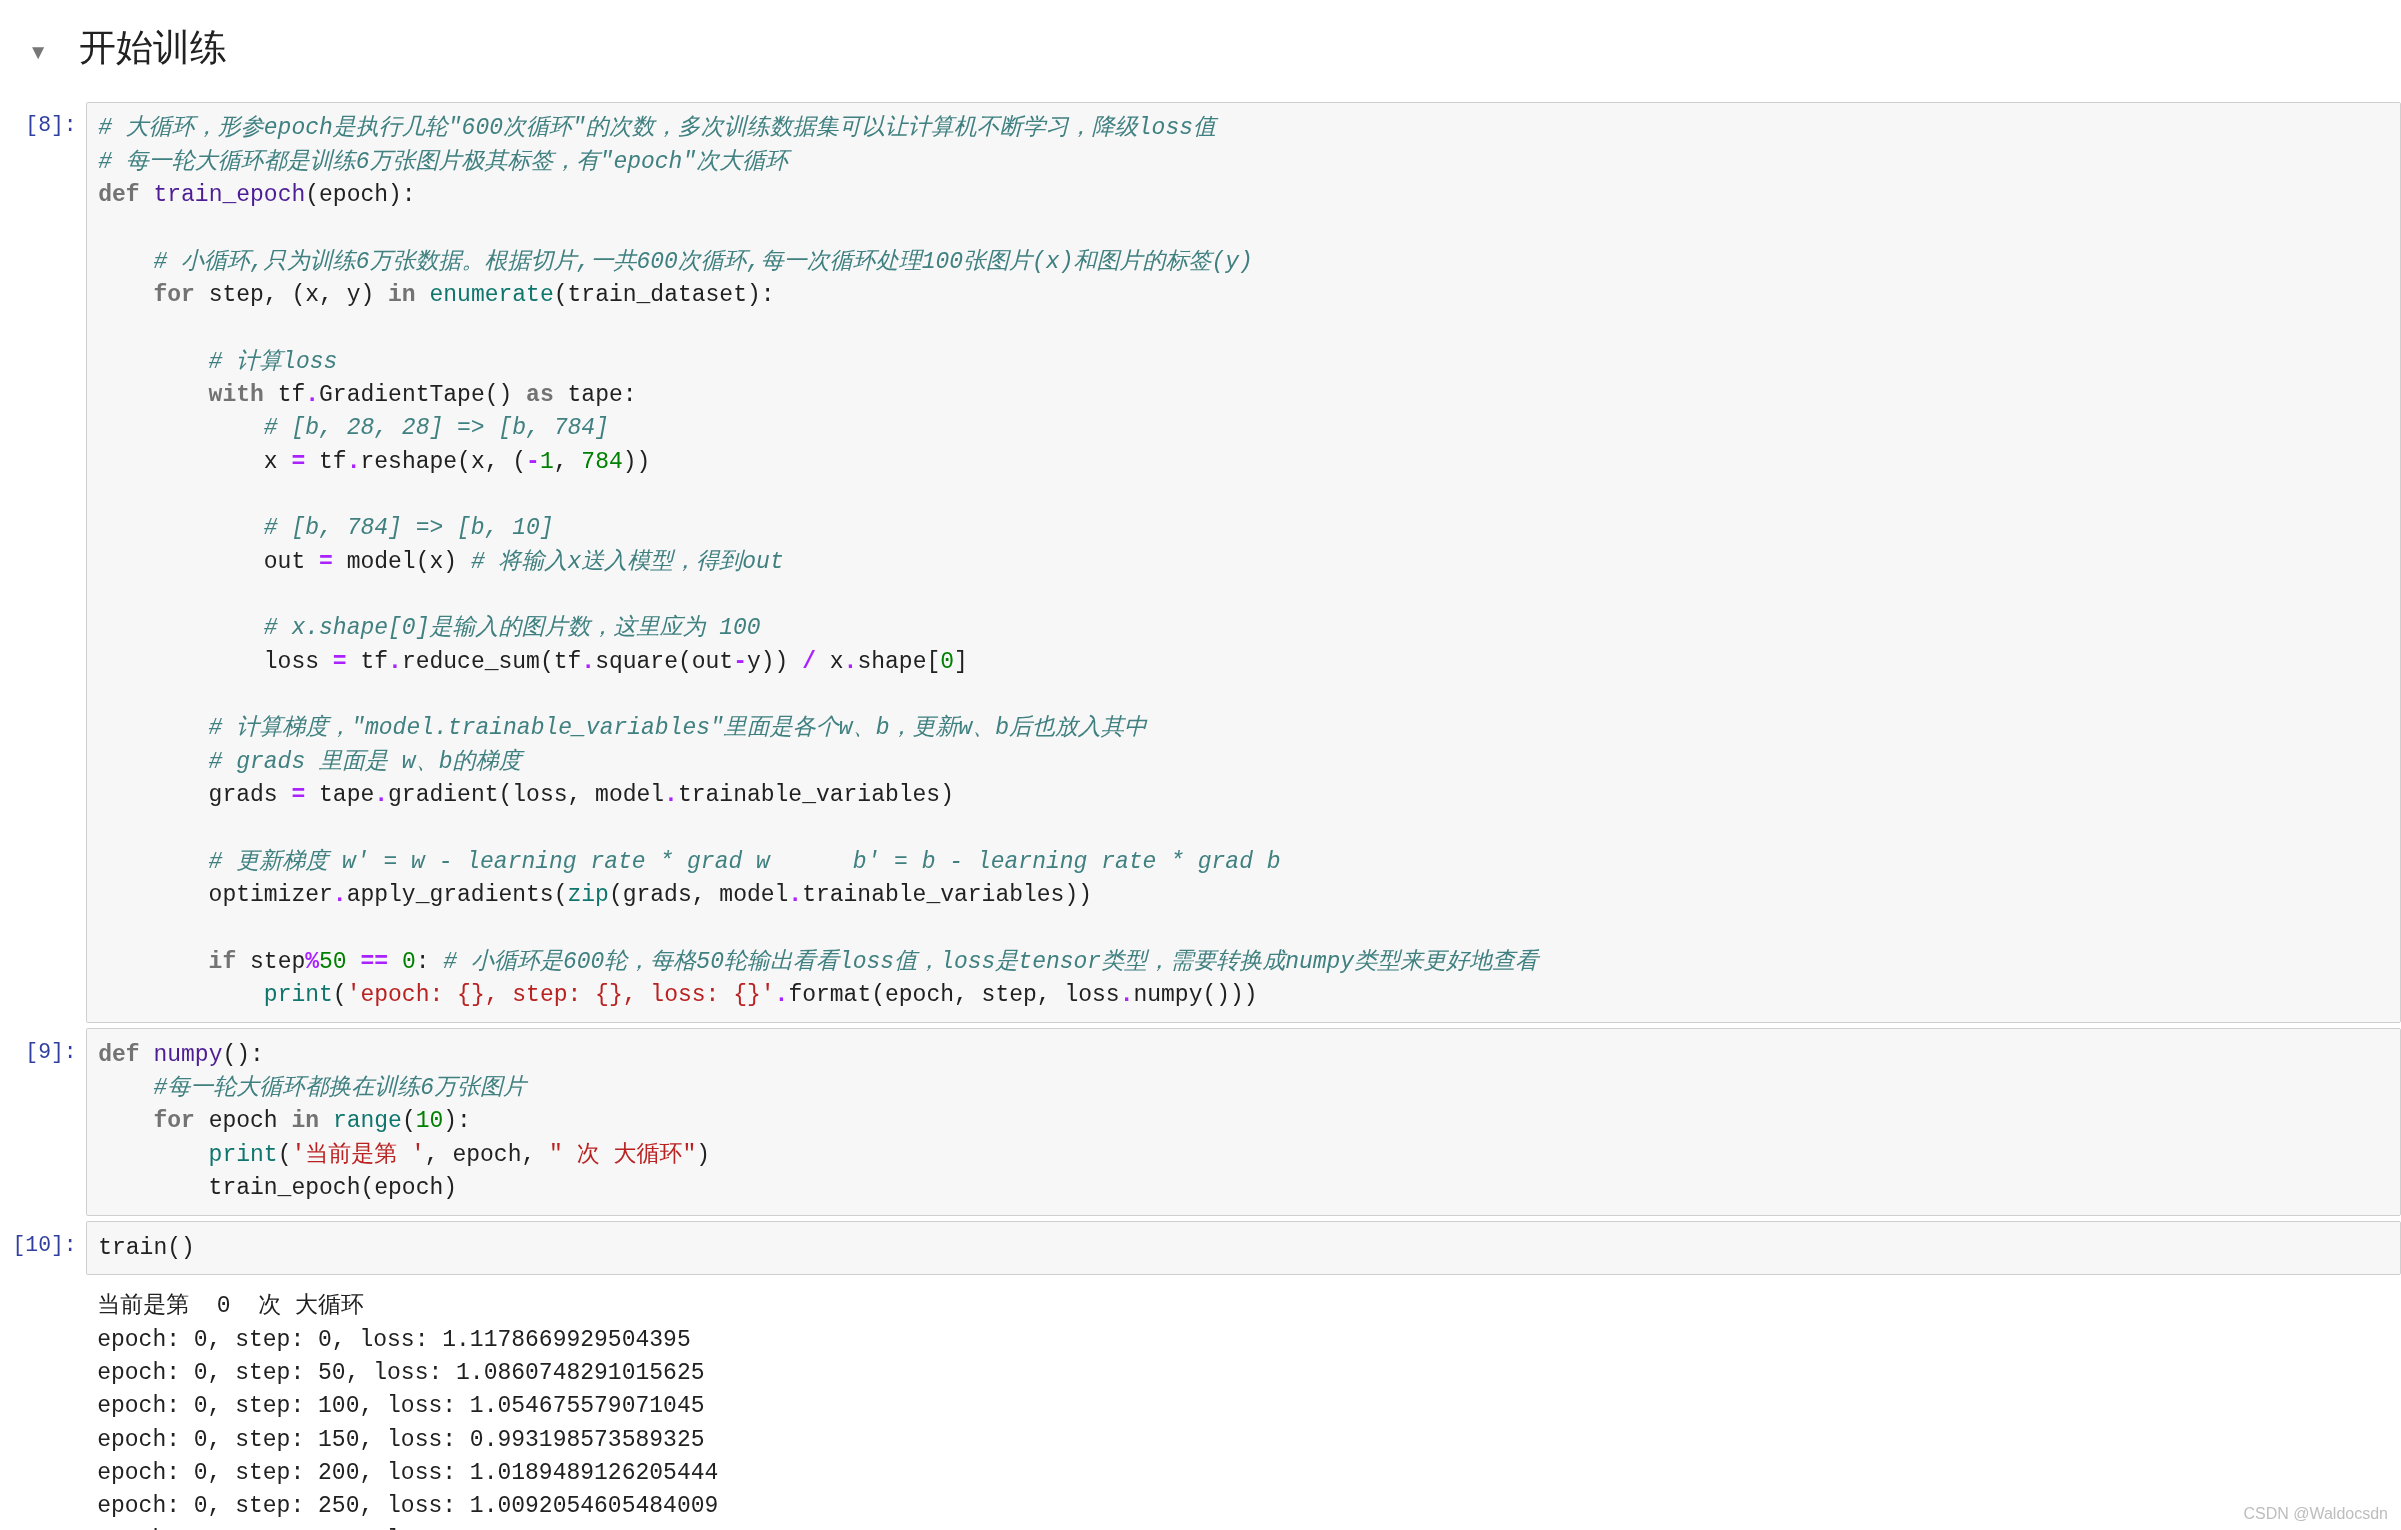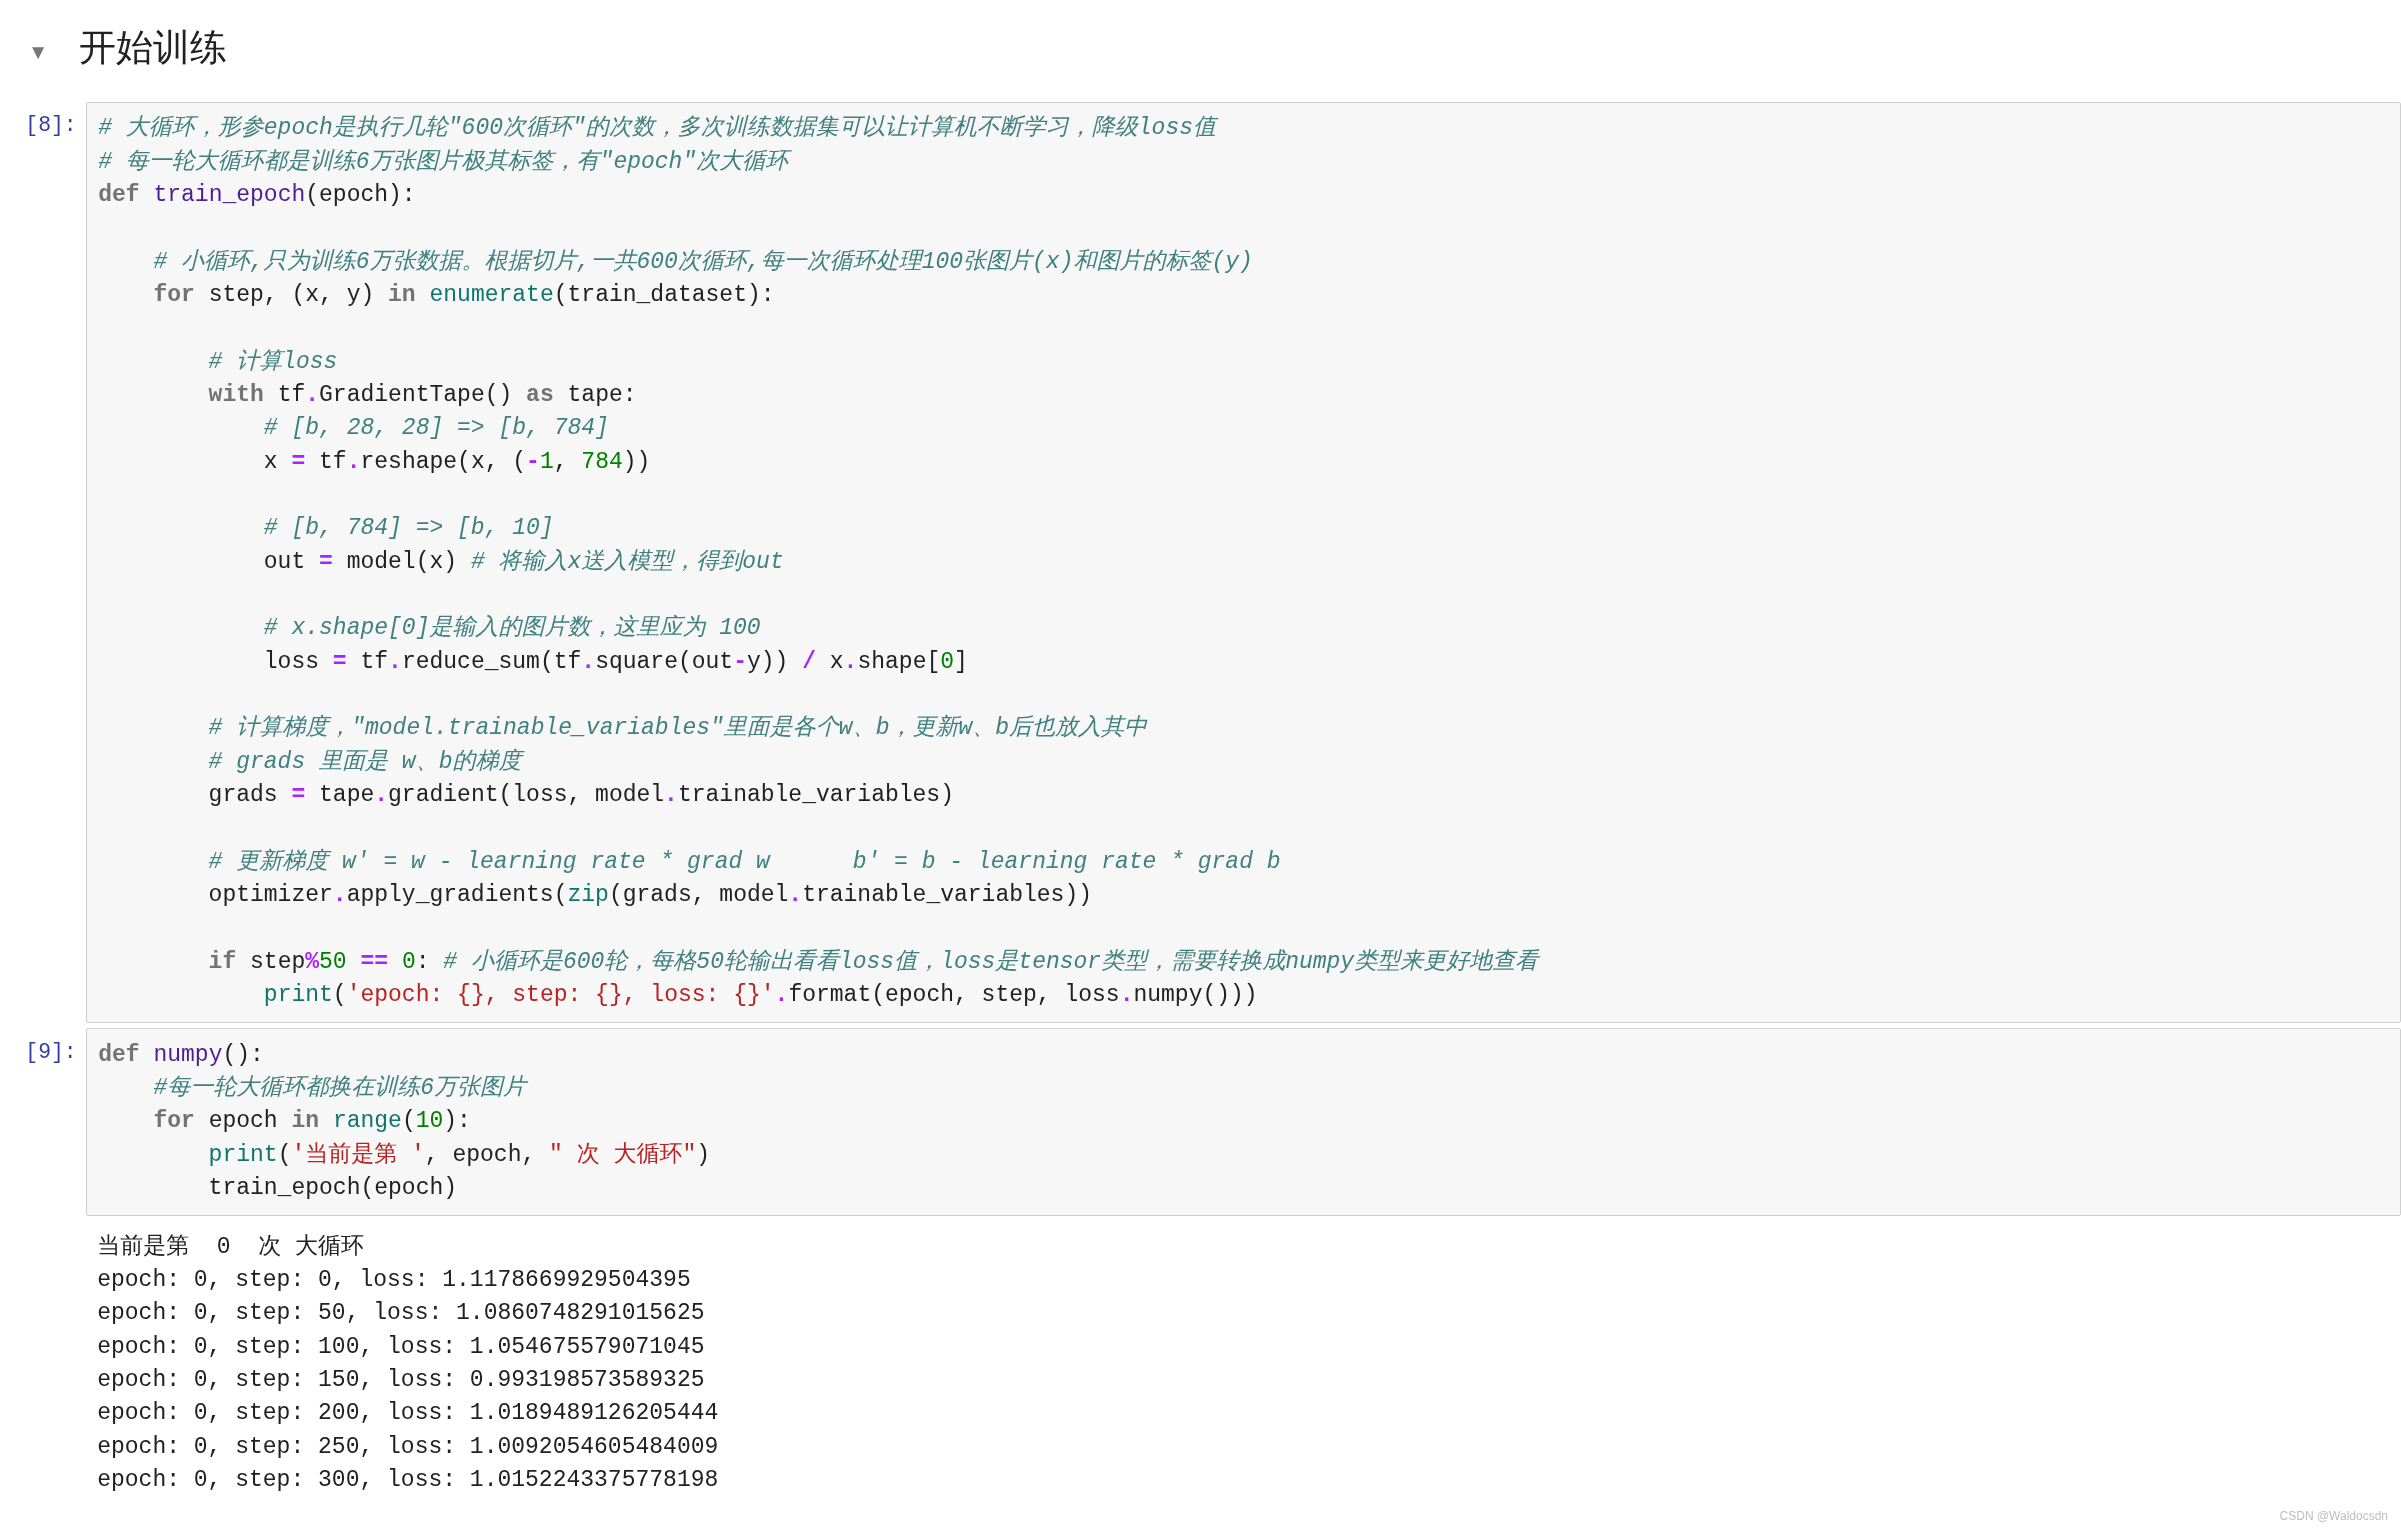--- a/index.html
+++ b/index.html
@@ -73,21 +73,21 @@
     .num { color: #008000; }
     .str { color: #BA2121; text-align: right; }
     .strd { color: #BA2121; }
     .pl { color: #212121; }
     .dot { color: #AA22FF; font-weight: bold; }
     .watermark {
       position: fixed;
       right: 13px;
       bottom: 7.5px;
       color: #bdbdbd;
-      font-size: 12px;
+      font-size: 16px;
       font-family: -apple-system, BlinkMacSystemFont, "Segoe UI", Helvetica, Arial, sans-serif;
     }
   </style>
 </head>
 <body>
 
 <div class="container">
   <div class="heading-row">
     <span class="heading-toggle">▼</span>
     <h2 class="heading">开始训练</h2>
@@ -129,20 +129,26 @@
       <div class="cell">
         <div class="prompt">[9]:</div>
         <div class="code-area">
           <pre><span class="kw">def</span><span class="pl"> </span><span class="nf">numpy</span><span class="pl">():</span>
 <span class="pl">    </span><span class="cm">#每一轮大循环都换在训练6万张图片</span>
 <span class="pl">    </span><span class="kw">for</span><span class="pl"> epoch </span><span class="kw">in</span><span class="pl"> </span><span class="nb">range</span><span class="pl">(</span><span class="num">10</span><span class="pl">):</span>
 <span class="pl">        </span><span class="nb">print</span><span class="pl">(</span><span class="str">'当前是第 '</span><span class="pl">, epoch, </span><span class="str">" 次 大循环"</span><span class="pl">)</span>
 <span class="pl">        train_epoch(epoch)</span></pre>
         </div>
       </div>
+      <div class="cell">
+        <div class="prompt">[10]:</div>
+        <div class="code-area">
+          <pre><span class="pl">train()</span></pre>
+        </div>
+      </div>
       <div class="cell output-cell">
         <div class="prompt"></div>
         <div class="code-area">
           <pre>当前是第  0  次 大循环
 epoch: 0, step: 0, loss: 1.1178669929504395
 epoch: 0, step: 50, loss: 1.0860748291015625
 epoch: 0, step: 100, loss: 1.054675579071045
 epoch: 0, step: 150, loss: 0.993198573589325
 epoch: 0, step: 200, loss: 1.0189489126205444
 epoch: 0, step: 250, loss: 1.0092054605484009

